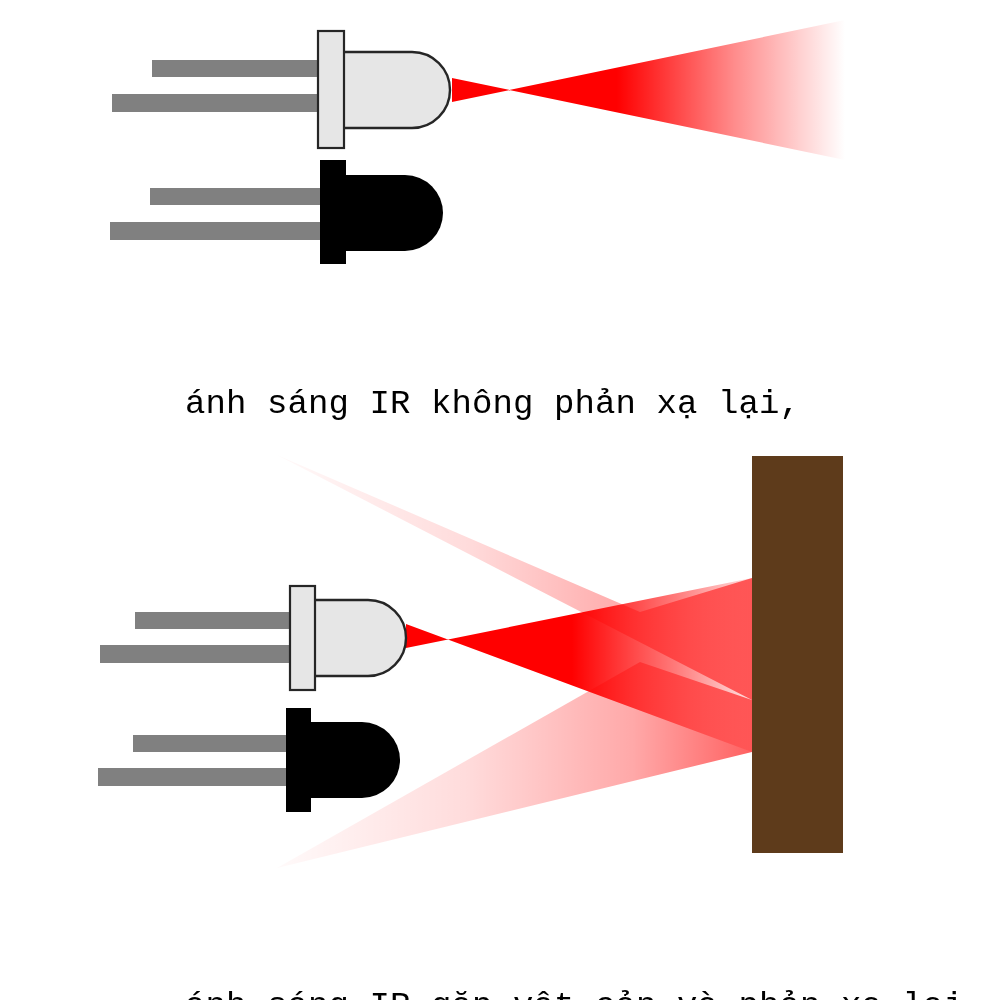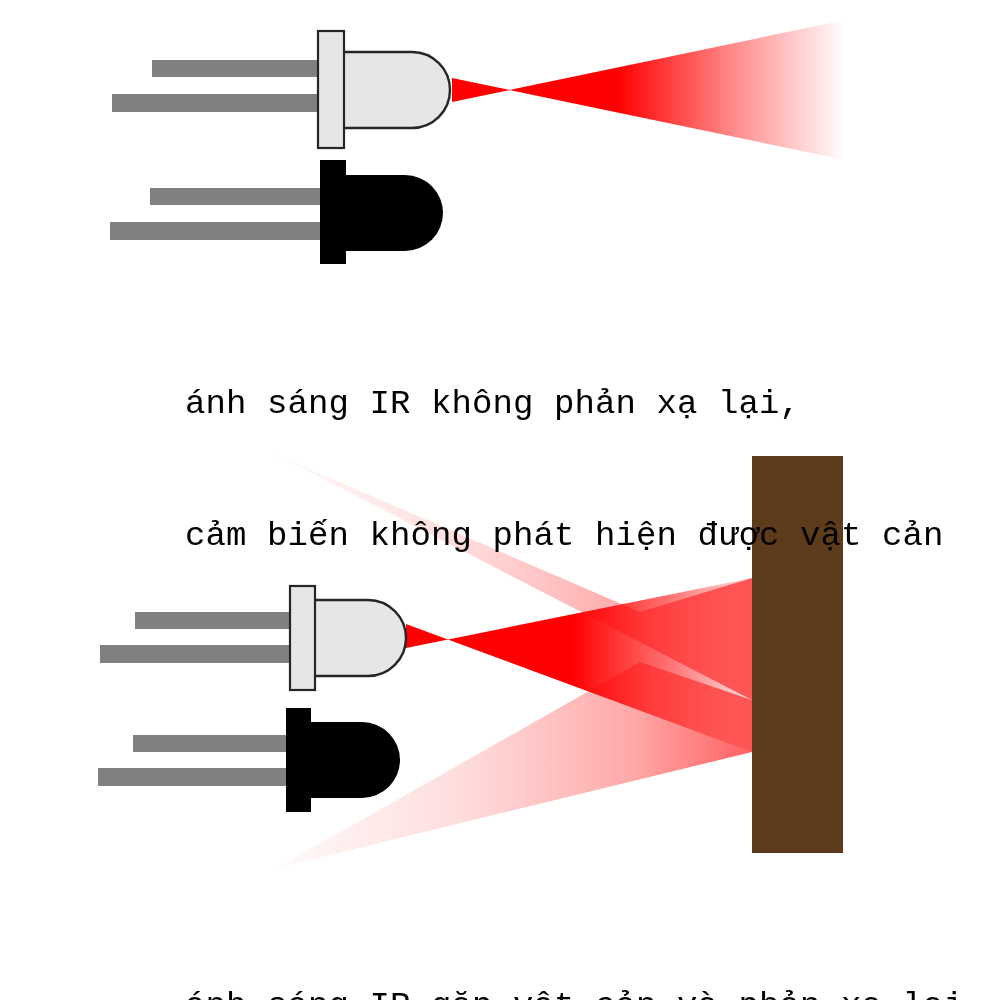--- a/index.html
+++ b/index.html
@@ -112,21 +112,20 @@
       <rect x="98" y="768" width="195" height="18" fill="#808080"></rect>
 
       <path d="M 310,722 L 362,722 A 38 38 0 0 1 362,798 L 310,798 Z" fill="#000000"></path>
 
       <rect x="286" y="708" width="25" height="104" fill="#000000"></rect>
     </g>
   </svg>
 
   <div id="caption-top" class="caption">
     <span class="caption-line">ánh sáng IR không phản xạ lại,</span>
-    <span class="caption-line">cảm biến không phát hiện được vật cản</span>
   </div>
 
   <div id="caption-bottom" class="caption">
     <span class="caption-line">ánh sáng IR gặp vật cản và phản xạ lại</span>
     
   </div>
 
 </div>
 
 </body></html>

